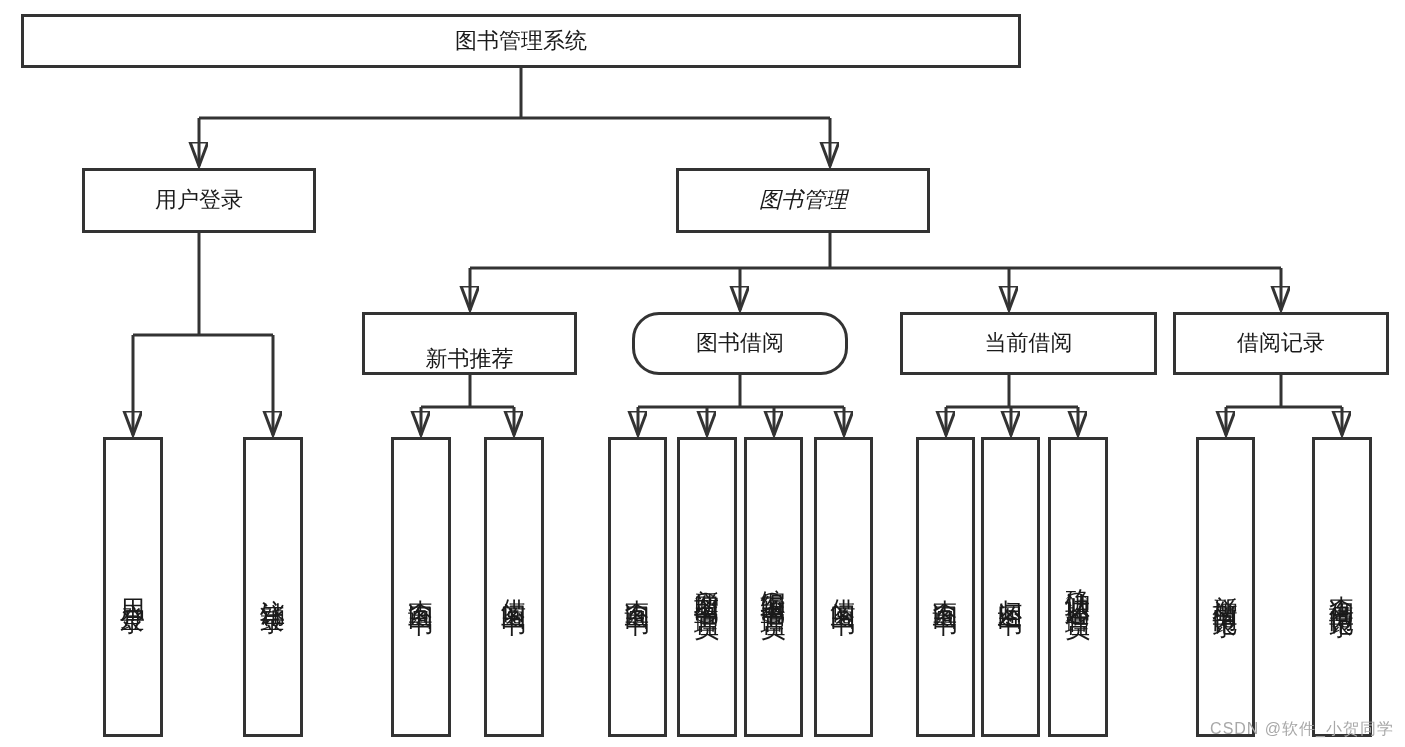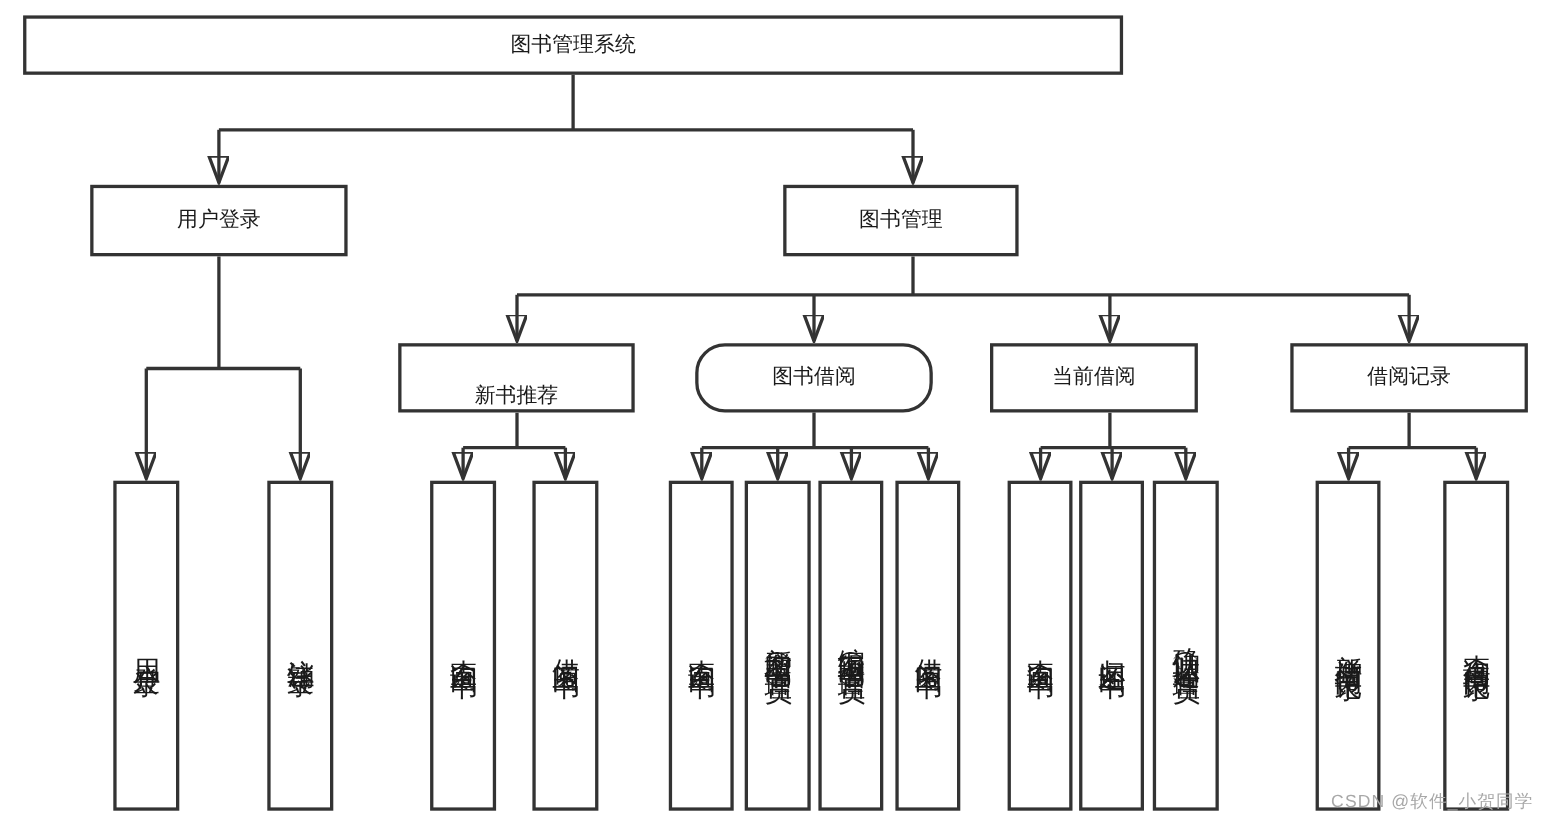--- a/index.html
+++ b/index.html
@@ -22,21 +22,21 @@
   .node{
     position:absolute;
     box-sizing:border-box;
     border:3px solid var(--line);
     background:#ffffff;
     color:var(--text);
     display:flex;
     align-items:center;
     justify-content:center;
     z-index:2;
-    font-size:19px;
+    font-size:22px;
     line-height:1.2;
     white-space:nowrap;
   }
   .leaf{
     writing-mode:vertical-rl;
     text-orientation:mixed;
     font-size:25px;
     letter-spacing:4px;
     white-space:normal;
   }
@@ -117,31 +117,31 @@
     </g>
   </svg>
 
   <div class="node" style="left:21px;top:14px;width:1000px;height:54px;">
     <span>图书管理系统</span>
   </div>
 
   <div class="node" style="left:82px;top:168px;width:234px;height:65px;">
     <span>用户登录</span>
   </div>
-  <div class="node" style="left:712px;top:168px;width:214px;height:65px;">
+  <div class="node" style="left:676px;top:168px;width:254px;height:65px;font-style:italic;">
     <span>图书管理</span>
   </div>
 
   <div class="node" style="left:362px;top:312px;width:215px;height:63px;align-items:flex-end;">
     <span>新书推荐</span>
   </div>
   <div class="node" style="left:632px;top:312px;width:216px;height:63px;border-radius:27px;">
     <span>图书借阅</span>
   </div>
-  <div class="node" style="left:900px;top:312px;width:189px;height:63px;">
+  <div class="node" style="left:900px;top:312px;width:257px;height:63px;">
     <span>当前借阅</span>
   </div>
   <div class="node" style="left:1173px;top:312px;width:216px;height:63px;text-align:right;">
     <span>借阅记录</span>
   </div>
 
   <div class="node leaf" style="left:103px;top:437px;width:60px;height:300px;">
     <span>用户登录</span>
   </div>
   <div class="node leaf" style="left:243px;top:437px;width:60px;height:300px;">

